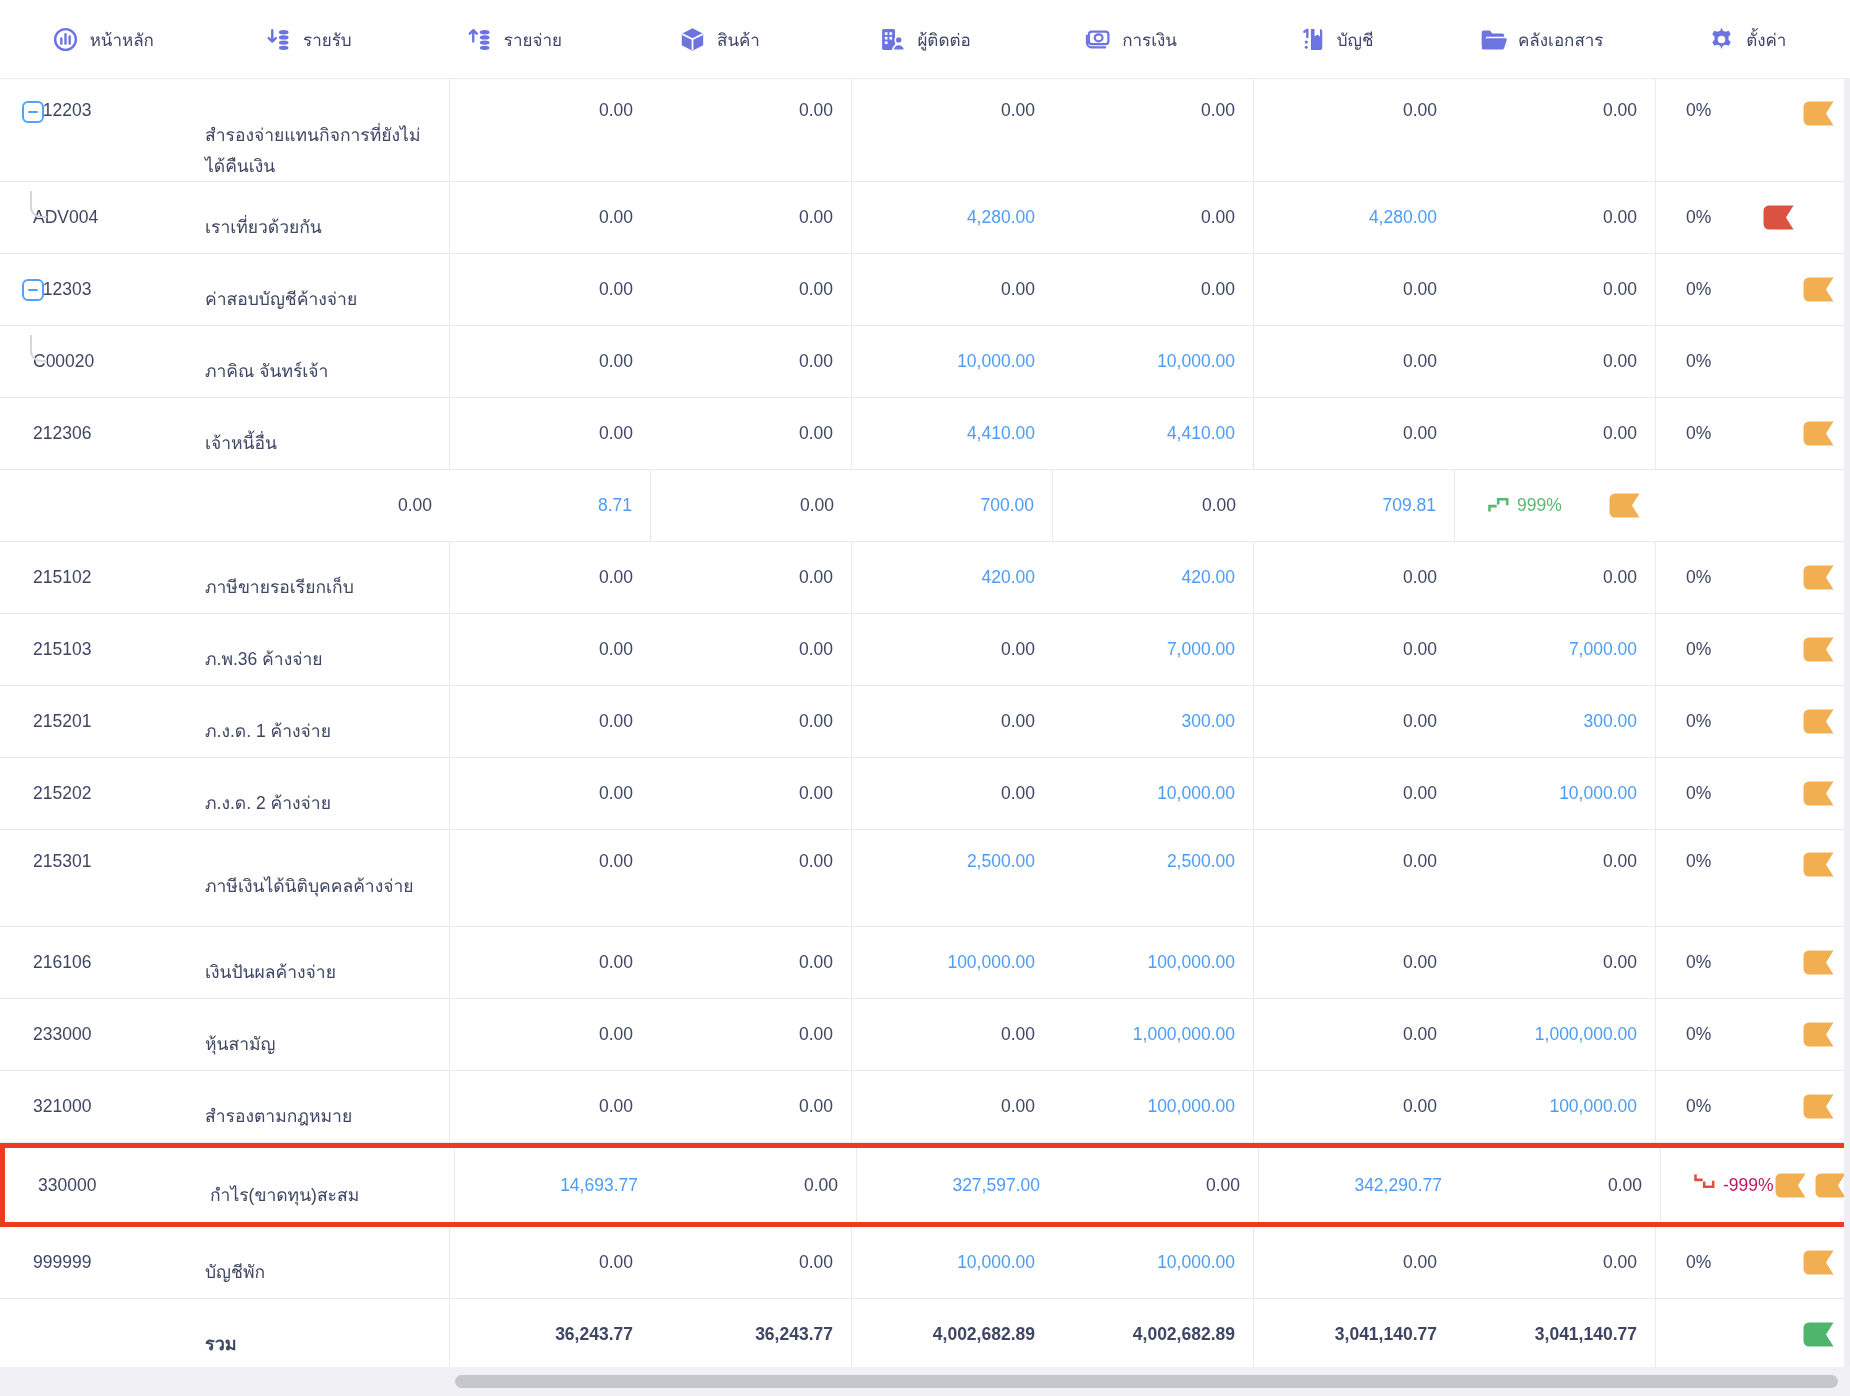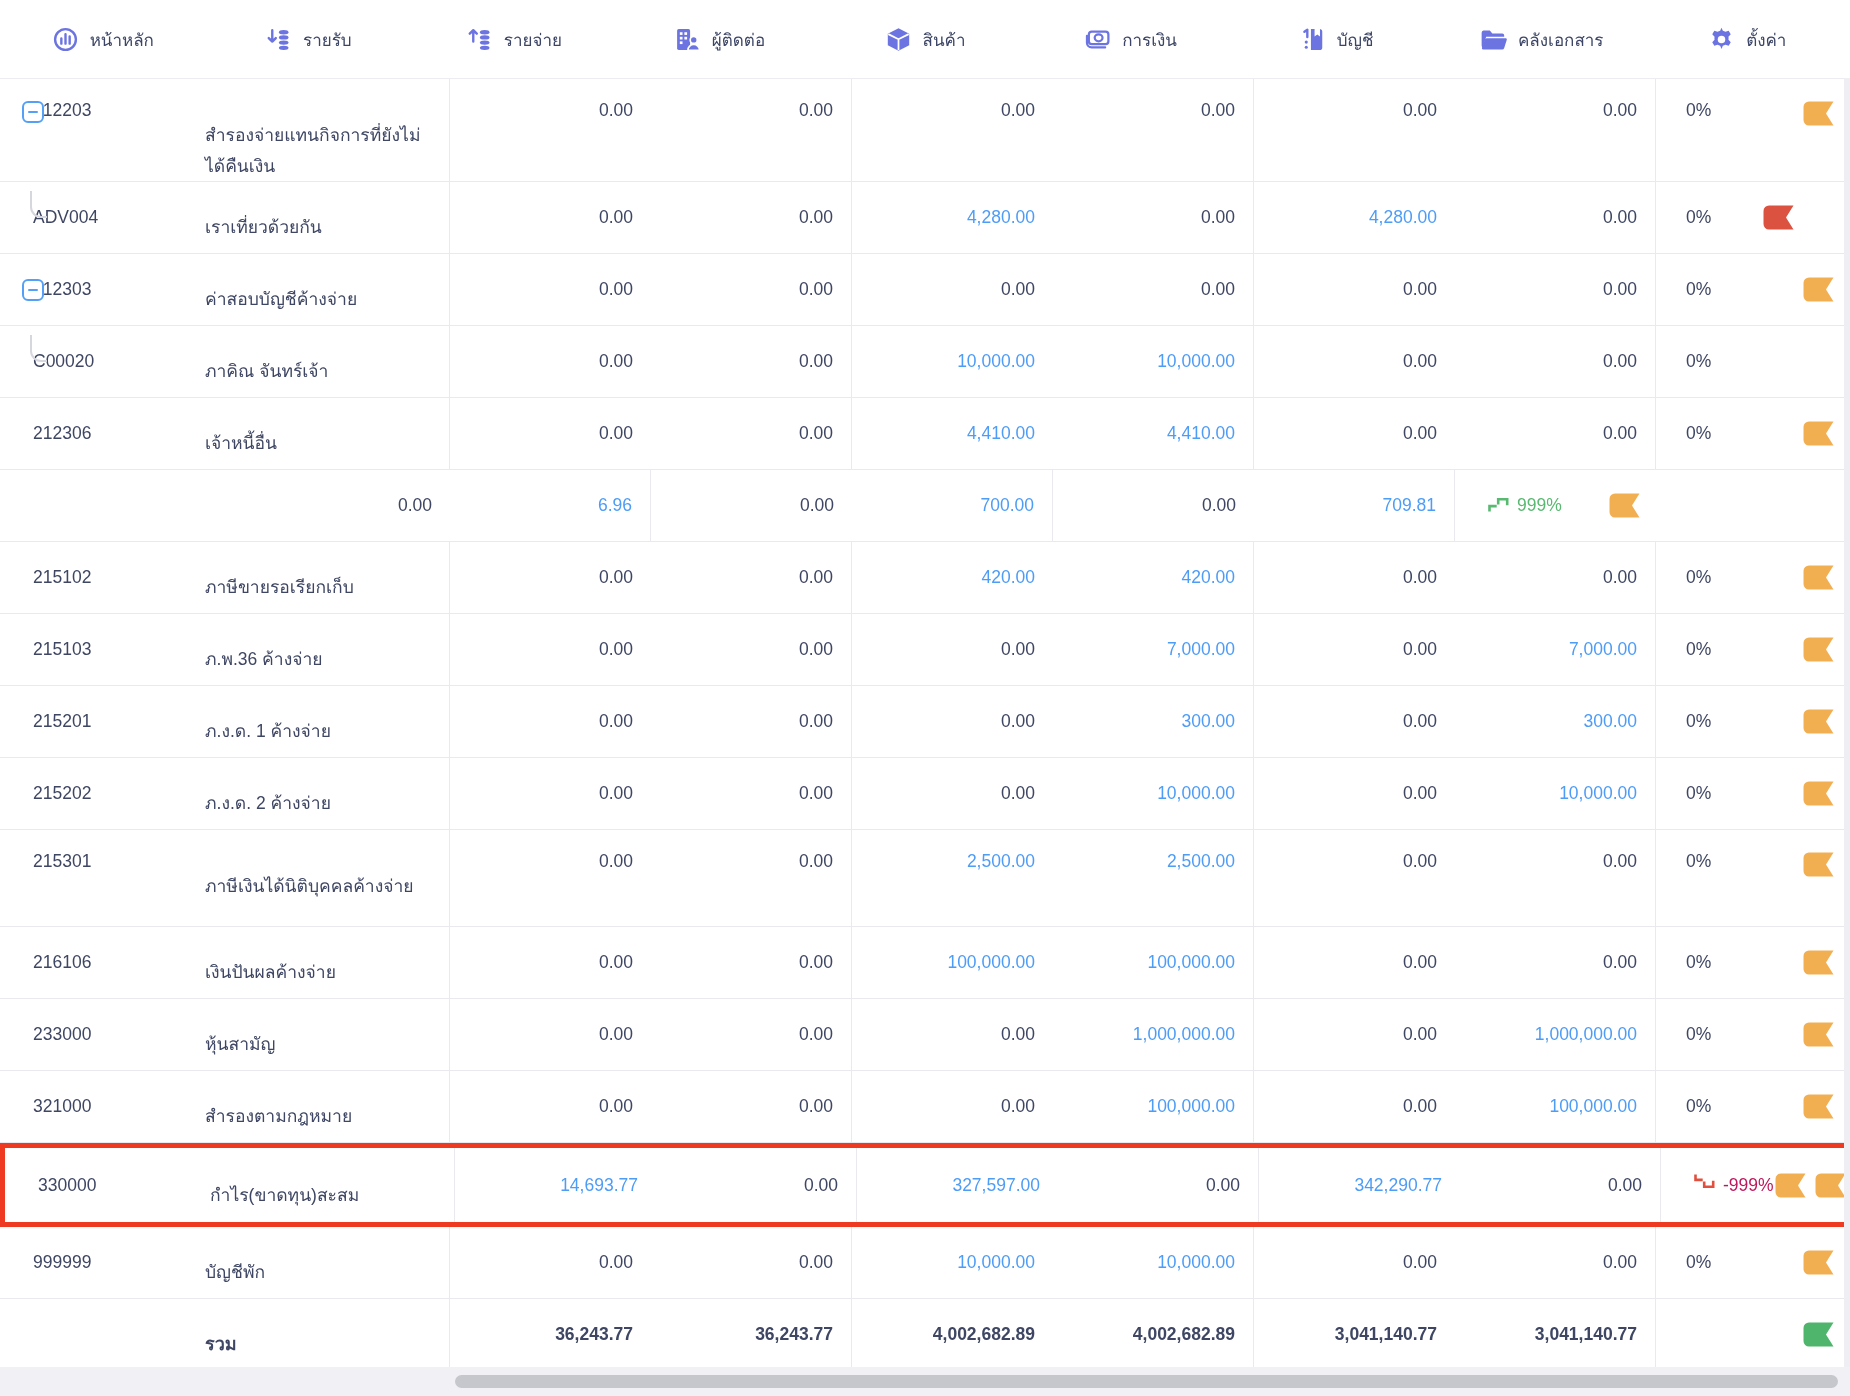--- a/index.html
+++ b/index.html
@@ -105,45 +105,45 @@
             <ellipse cx="18" cy="16" rx="4.6" ry="2.1"></ellipse>
             <ellipse cx="18" cy="21" rx="4.6" ry="2.1"></ellipse>
           </g>
         </svg>
       </span>
       <span>รายจ่าย</span>
     </div>
     <div class="nav-item">
       <span class="nicon">
         <svg width="27" height="27" viewBox="0 0 26 26">
+          <path d="M13 2.2 23.3 7.4v11.2L13 23.8 2.7 18.6V7.4Z" fill="#6C74E1"></path>
+          <path d="M3.2 7.8 13 12.8l9.8-5M13 12.8v10.4" stroke="#fff" stroke-width="1.7" fill="none" stroke-linejoin="round"></path>
+        </svg>
+      </span>
+      <span>สินค้า</span>
+    </div>
+    <div class="nav-item">
+      <span class="nicon">
+        <svg width="27" height="27" viewBox="0 0 26 26">
           <rect x="3" y="3" width="12.5" height="20" rx="1.6" fill="#6C74E1"></rect>
           <g fill="#fff">
             <rect x="5.6" y="6" width="2.6" height="2.6"></rect>
             <rect x="10" y="6" width="2.6" height="2.6"></rect>
             <rect x="5.6" y="10.4" width="2.6" height="2.6"></rect>
             <rect x="10" y="10.4" width="2.6" height="2.6"></rect>
             <rect x="5.6" y="14.8" width="2.6" height="2.6"></rect>
           </g>
           <circle cx="19" cy="13.4" r="3.4" fill="#6C74E1" stroke="#fff" stroke-width="1.6"></circle>
           <path d="M13.4 23.4c0-3.1 2.5-5.6 5.6-5.6s5.6 2.5 5.6 5.6z" fill="#6C74E1" stroke="#fff" stroke-width="1.6"></path>
         </svg>
       </span>
       <span>ผู้ติดต่อ</span>
     </div>
     <div class="nav-item">
       <span class="nicon">
-        <svg width="27" height="27" viewBox="0 0 26 26">
-          <path d="M13 2.2 23.3 7.4v11.2L13 23.8 2.7 18.6V7.4Z" fill="#6C74E1"></path>
-          <path d="M3.2 7.8 13 12.8l9.8-5M13 12.8v10.4" stroke="#fff" stroke-width="1.7" fill="none" stroke-linejoin="round"></path>
-        </svg>
-      </span>
-      <span>สินค้า</span>
-    </div>
-    <div class="nav-item">
-      <span class="nicon">
         <svg width="29" height="27" viewBox="0 0 29 26">
           <rect x="5.2" y="4.5" width="21" height="13.5" rx="3" fill="none" stroke="#6C74E1" stroke-width="2.4"></rect>
           <ellipse cx="15.7" cy="11.2" rx="4.2" ry="3.7" fill="none" stroke="#6C74E1" stroke-width="2.4"></ellipse>
           <path d="M3.2 9v7.5c0 2.8 2.2 5 5 5h14.5" stroke="#6C74E1" stroke-width="2.4" fill="none" stroke-linecap="round"></path>
         </svg>
       </span>
       <span>การเงิน</span>
     </div>
     <div class="nav-item">
       <span class="nicon">
@@ -353,21 +353,21 @@
               <path d="M7 1.5 H31.5 L24 13.5 L31.5 25.5 H7 A5.5 5.5 0 0 1 1.5 20 V7 A5.5 5.5 0 0 1 7 1.5 Z" fill="#F2AF52"></path>
             </svg></span>
         </span>
       </div>
     </div>
     <div class="row">
       <div class="cell c-num">
         <span class="num">0.00</span>
       </div>
       <div class="cell c-num b2">
-        <span class="num blue">6.96</span>
+        <span class="num blue">8.71</span>
       </div>
       <div class="cell c-num">
         <span class="num">0.00</span>
       </div>
       <div class="cell c-num b2">
         <span class="num blue">700.00</span>
       </div>
       <div class="cell c-num">
         <span class="num">0.00</span>
       </div>

